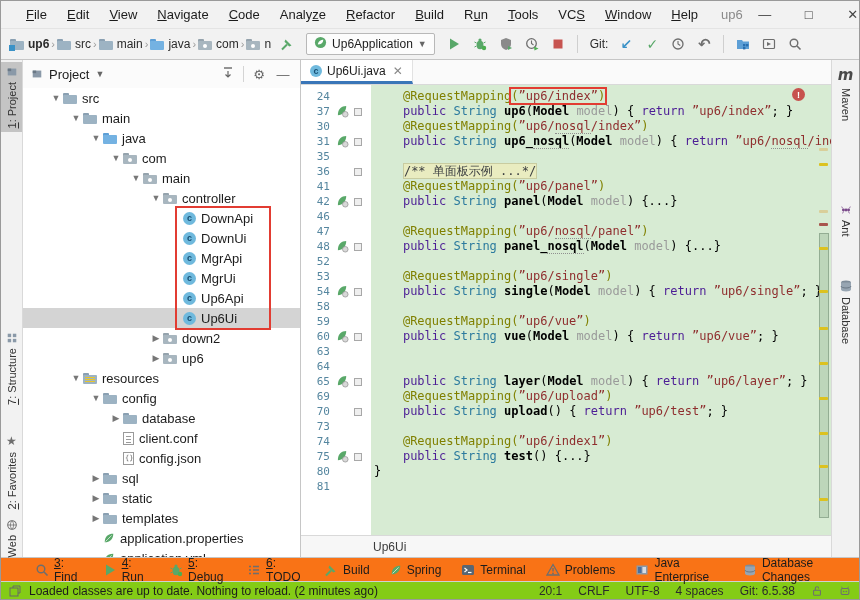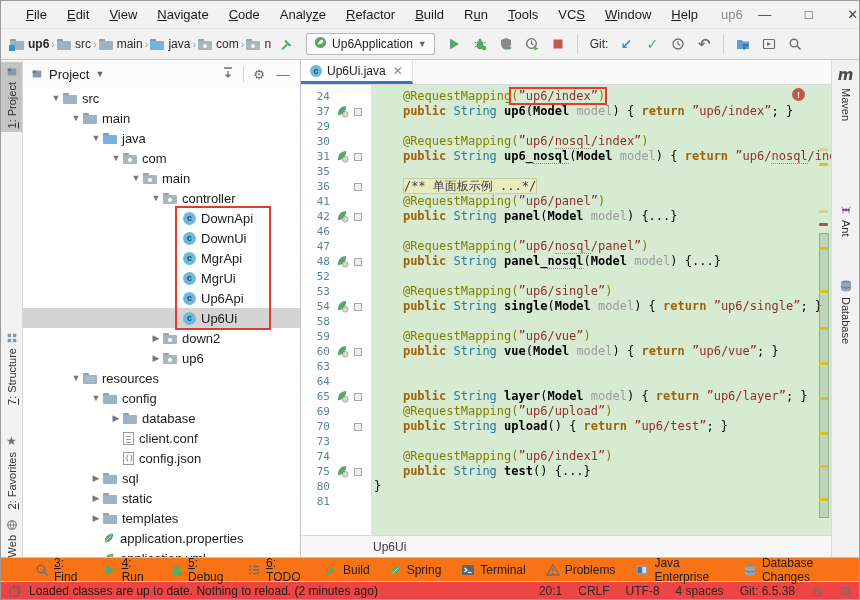--- a/index.html
+++ b/index.html
@@ -56,36 +56,36 @@
   .etab .close{color:#888;font-size:12px;margin-left:2px}
   .codearea{flex:1;position:relative;font-family:"DejaVu Sans Mono","Liberation Mono",monospace;font-size:12px}
   .green{position:absolute;left:70px;top:0;right:0;bottom:0;background:#d7ebd3}
   .lines{position:absolute;top:4px;left:0;right:0}
   .cline{height:15px;line-height:15px;display:flex;white-space:pre}
   .lnum{width:34px;text-align:right;color:#55869f;font-size:11px;padding-right:5px;flex:none}
   .gslot{width:15px;flex:none;display:flex;align-items:center;justify-content:center}
   .fslot{width:16px;flex:none;display:flex;align-items:center;justify-content:center}
   .foldbox{width:8px;height:8px;border:1px solid #a8a8a8;background:#efefef}
   .ctext{padding-left:8px}
-  .a{color:#808000}.s{color:#8f2e2e}.k{color:#a16207;font-weight:bold}
+  .a{color:#808000}.s{color:#8f2e2e}.k{color:#4c1d95;font-weight:normal}
   .t{color:#2b7a9e}.m{color:#000;font-weight:bold}.c{color:#000;font-weight:bold}
   .p{color:#000}.g{color:#9a9a9a}
   .cm{color:#3c3f41;background:#e9ecc0;border:1px solid #c9ccA0}
   .u{border-bottom:1px dotted #909090}
   .redbox{outline:2px solid #e23c32}
   .err-ball{position:absolute;top:3px;right:26px;width:13px;height:13px;border-radius:50%;background:#c7524e;color:#fff;font-size:9px;font-weight:bold;display:flex;align-items:center;justify-content:center;font-family:"Liberation Sans",sans-serif}
   .scroll-thumb{position:absolute;right:2px;width:10px;top:148px;height:285px;background:rgba(130,165,130,.30);border:1px solid #93ad93}
   .smark{position:absolute;right:3px;width:9px;height:3px;border-radius:1px}
   .ebreadcrumb{height:22px;border-top:1px solid #d9d9d9;background:#f7f7f7;display:flex;align-items:center;padding-left:72px;font-size:12px;color:#3c3c3c}
 
   
   .winbar{height:24px;background:#f97316;border-top:1px solid #c6c6c6;display:flex;align-items:center;gap:20px;padding:0 12px 0 34px;font-size:12px}
   .wb-item{display:flex;align-items:center;gap:5px}
   .wb-item u{text-decoration:underline}
-  .statusbar{height:19px;background:#ef4444;border-top:1px solid #d0d0d0;display:flex;align-items:center;padding:0 8px;font-size:12px;gap:8px}
+  .statusbar{height:19px;background:#84cc16;border-top:1px solid #d0d0d0;display:flex;align-items:center;padding:0 8px;font-size:12px;gap:8px}
   .sb-right{margin-left:auto;display:flex;align-items:center;gap:16px;color:#2b2b2b}
 
   
   .ic{display:inline-flex;align-items:center;justify-content:center;flex:none}
   .txtic{font-weight:bold;font-family:"DejaVu Sans",sans-serif}
   .fldr{position:relative;width:14px;height:11px;display:inline-block}
   .fldr .ftab{position:absolute;top:0;left:0;width:6px;height:3px;border-radius:1px 1px 0 0}
   .fldr .fbody{position:absolute;top:2px;left:0;width:14px;height:9px;border-radius:1px}
   .fldr .fdot{position:absolute;top:5px;left:5px;width:4px;height:4px;border-radius:50%;background:#fff}
   .fldr .flines{position:absolute;top:4px;left:2px;width:10px;height:5px;background:repeating-linear-gradient(#e8c52a 0 1px,transparent 1px 2px)}
@@ -545,21 +545,20 @@
       </div>
     </div>
     <div class="codearea" id="codearea">
       <div class="green"></div>
       <div class="lines" id="code-lines">
           <div class="cline"><span class="lnum">24</span><span class="gslot"></span><span class="fslot"></span><span class="ctext"><span class="p">    </span><span class="a">@RequestMapping</span><span class="redbox"><span class="a">(</span><span class="s">”up6/index”</span><span class="a">)</span></span></span></div>
           <div class="cline"><span class="lnum">37</span><span class="gslot"><span class="ic"><svg width="13" height="13" viewBox="0 0 14 14">
                   <path d="M2 11 C2 4 6 1 11 1 C11 7 7 11 2 11 Z" fill="#59a869"></path>
                   <circle cx="10" cy="10" r="3" fill="#d8d8d8" stroke="#8a8a8a" stroke-width="0.7"></circle>
                 </svg></span></span><span class="fslot"><span class="foldbox"></span></span><span class="ctext"><span class="p">    </span><span class="k">public</span><span class="p"> </span><span class="t">String</span><span class="p"> </span><span class="m">up6</span><span class="p">(</span><span class="c">Model</span><span class="p"> </span><span class="g">model</span><span class="p">) { </span><span class="k">return</span><span class="p"> </span><span class="s">”up6/index”</span><span class="p">; }</span></span></div>
-          <div class="cline"><span class="lnum">29</span><span class="gslot"></span><span class="fslot"></span><span class="ctext"></span></div>
           <div class="cline"><span class="lnum">30</span><span class="gslot"></span><span class="fslot"></span><span class="ctext"><span class="p">    </span><span class="a">@RequestMapping</span><span class="a">(</span><span class="s">”up6/</span><span class="s u">nosql</span><span class="s">/index”</span><span class="a">)</span></span></div>
           <div class="cline"><span class="lnum">31</span><span class="gslot"><span class="ic"><svg width="13" height="13" viewBox="0 0 14 14">
                   <path d="M2 11 C2 4 6 1 11 1 C11 7 7 11 2 11 Z" fill="#59a869"></path>
                   <circle cx="10" cy="10" r="3" fill="#d8d8d8" stroke="#8a8a8a" stroke-width="0.7"></circle>
                 </svg></span></span><span class="fslot"><span class="foldbox"></span></span><span class="ctext"><span class="p">    </span><span class="k">public</span><span class="p"> </span><span class="t">String</span><span class="p"> </span><span class="m">up6_</span><span class="m u">nosql</span><span class="p">(</span><span class="c">Model</span><span class="p"> </span><span class="g">model</span><span class="p">) { </span><span class="k">return</span><span class="p"> </span><span class="s">”up6/</span><span class="s u">nosql</span><span class="s">/index”</span><span class="p">; }</span></span></div>
           <div class="cline"><span class="lnum">35</span><span class="gslot"></span><span class="fslot"></span><span class="ctext"></span></div>
           <div class="cline"><span class="lnum">36</span><span class="gslot"></span><span class="fslot"><span class="foldbox"></span></span><span class="ctext"><span class="p">    </span><span class="cm">/** 单面板示例 ...*/</span></span></div>
           <div class="cline"><span class="lnum">41</span><span class="gslot"></span><span class="fslot"></span><span class="ctext"><span class="p">    </span><span class="a">@RequestMapping</span><span class="a">(</span><span class="s">”up6/panel”</span><span class="a">)</span></span></div>
           <div class="cline"><span class="lnum">42</span><span class="gslot"><span class="ic"><svg width="13" height="13" viewBox="0 0 14 14">
                   <path d="M2 11 C2 4 6 1 11 1 C11 7 7 11 2 11 Z" fill="#59a869"></path>

